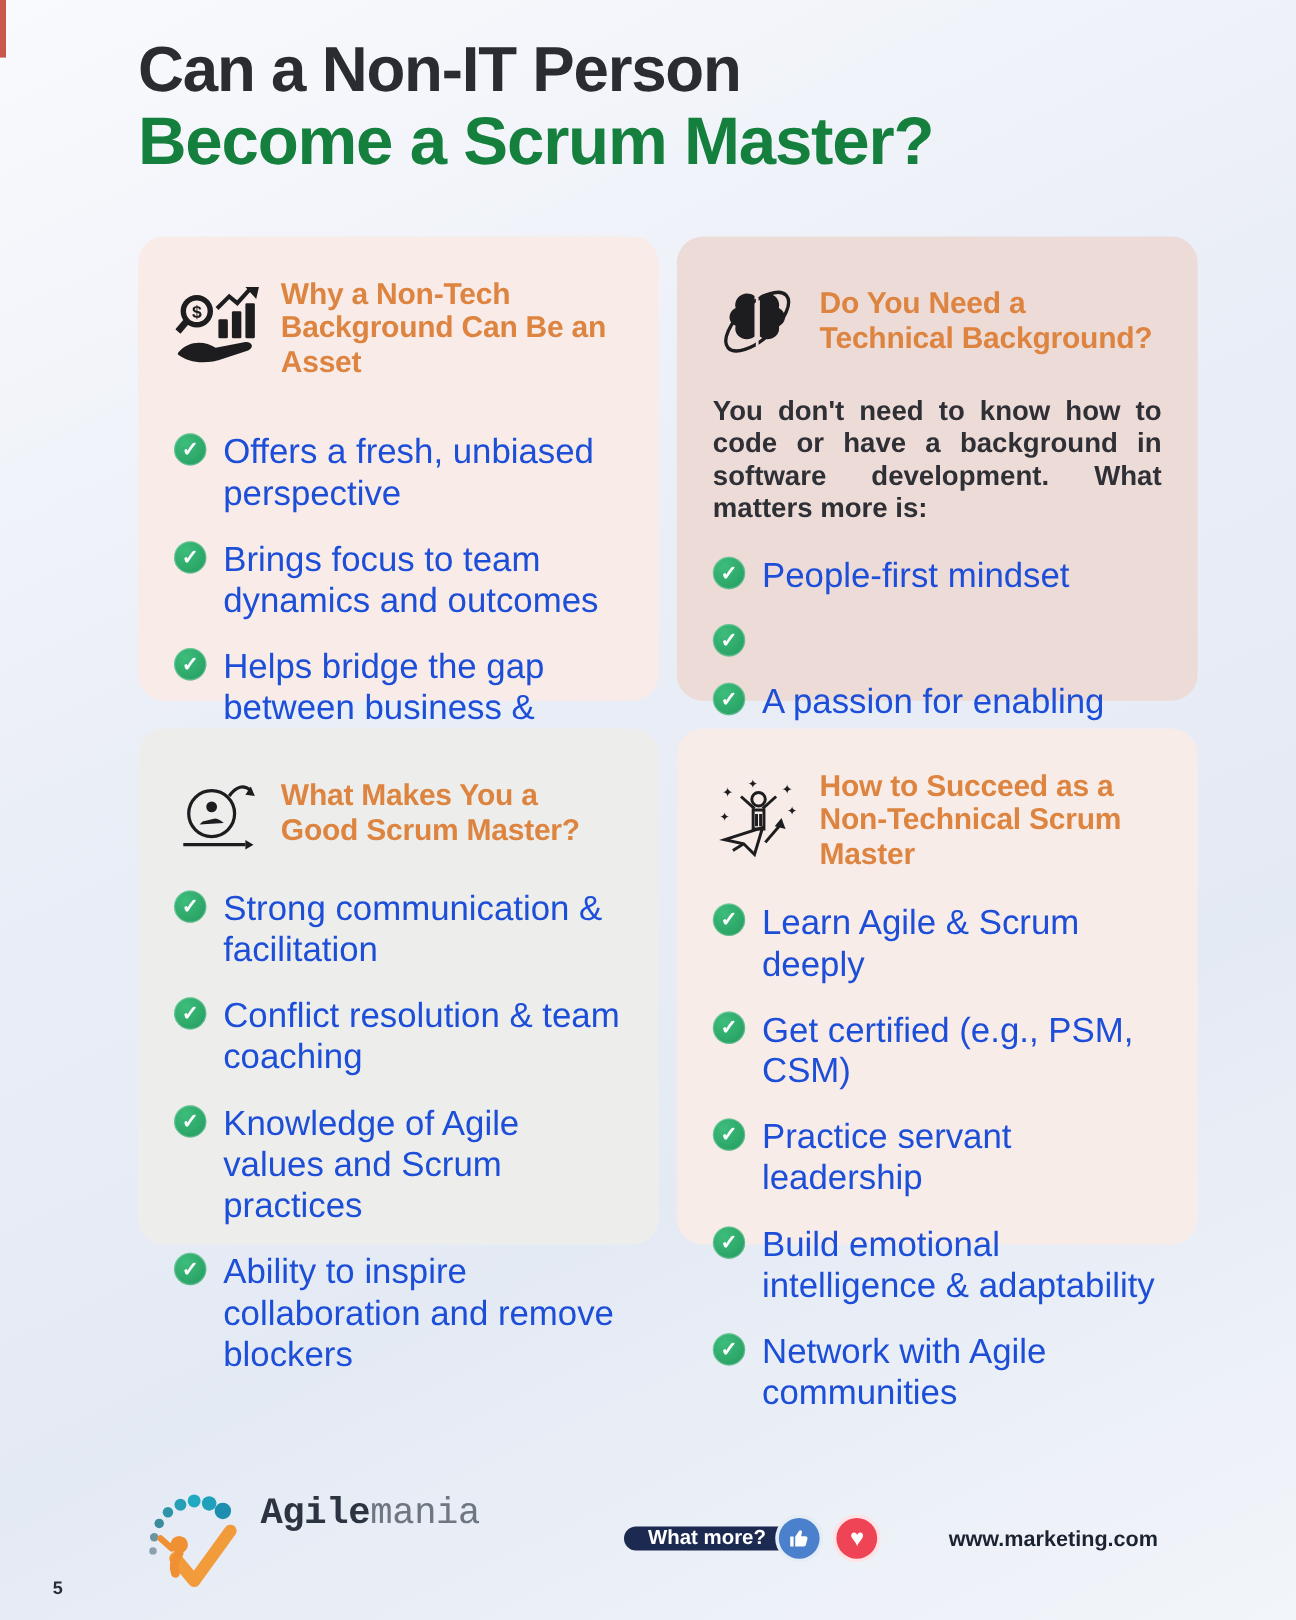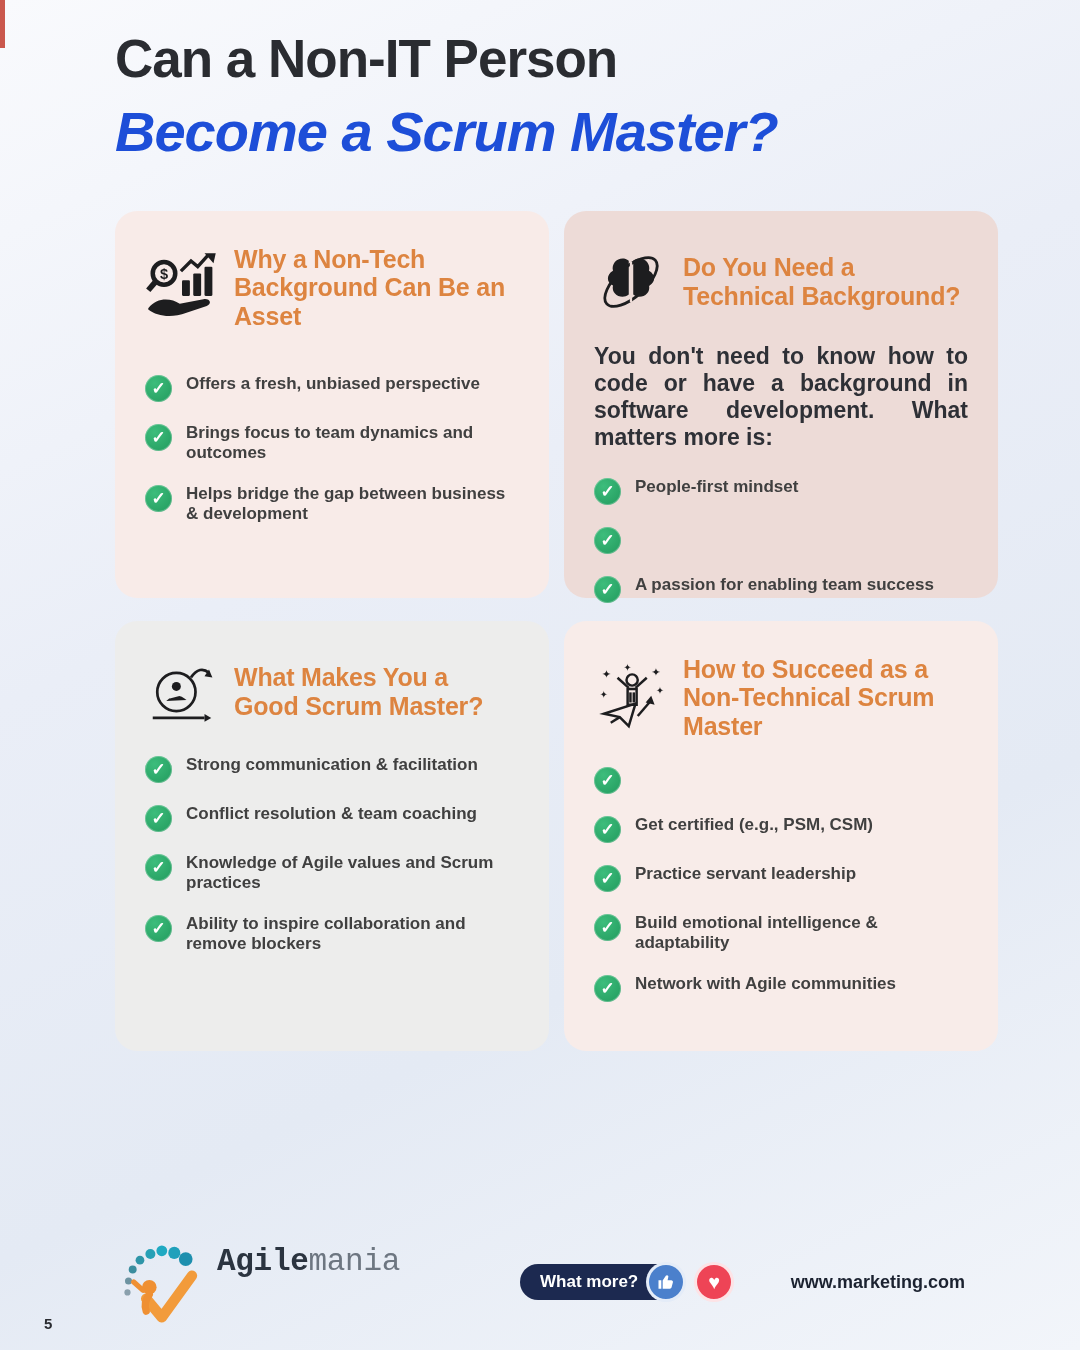--- a/index.html
+++ b/index.html
@@ -16,21 +16,21 @@
     background: #c23b2e; opacity: .85;
   }
   .page { padding: 30px 82px 0 115px; }
 
   .title-line1 {
     font-size: 53px; font-weight: 800; letter-spacing: -1px;
     color: #2a2c31; line-height: 1.08;
   }
   .title-line2 {
     font-size: 56px; font-weight: 800; letter-spacing: -1px;
-    color: #1d4ed8; line-height: 1.1; margin-top: 14px; font-style: italic;
+    color: #15803d; line-height: 1.1; 
   }
   .intro {
     margin-top: 40px; font-size: 26px; line-height: 1.33; font-weight: 500;
     color: #33353b; text-align: justify;
   }
 
   .cards {
     margin-top: 48px;
     display: grid;
     grid-template-columns: 1fr 1fr;
@@ -61,37 +61,37 @@
   .bullets.roomy { margin-top: 44px; }
   .bullet { display: flex; gap: 14px; align-items: flex-start; }
   .check {
     width: 27px; height: 27px; flex: 0 0 27px; margin-top: 1px;
     border-radius: 50%;
     background: radial-gradient(circle at 35% 30%, #3dbd7c, #229a5d);
     color: #ffffff; font-size: 17px; font-weight: 800;
     display: flex; align-items: center; justify-content: center;
     box-shadow: inset 0 0 0 1px rgba(255,255,255,.25);
   }
-  .bullet-text { font-size: 17px; font-weight: 700; line-height: 1.18; color: #404040; }
+  .bullet-text { font-size: 29px; font-weight: 400; line-height: 1.18; color: #1d4ed8; }
 
   .footer {
     position: absolute; left: 0; right: 0; bottom: 16px;
     display: flex; align-items: center;
     padding: 0 115px 0 115px;
   }
   .logo { display: flex; align-items: flex-start; gap: 4px; cursor: pointer; font-family: Liberation Mono, monospace; }
   .logo svg { width: 104px; height: 104px; }
   .logo-text { font-size: 31px; letter-spacing: -0.3px; margin-left: -6px; margin-top: 14px; }
   .logo-bold { font-weight: 800; color: #2b3440; }
   .logo-light { font-weight: 400; color: #6d7681; }
 
   .cta-group { display: flex; align-items: center; margin-left: 120px; }
   .cta-pill {
     background: #1c2950; color: #fff; font-weight: 700; font-size: 17px;
-    height: 36px; border-radius: 18px; padding: 0 40px 0 20px;
+    height: 20px; border-radius: 18px; padding: 0 40px 0 20px;
     display: flex; align-items: center; border: none; cursor: pointer;
   }
   .icon-circle {
     width: 40px; height: 40px; border-radius: 50%;
     display: flex; align-items: center; justify-content: center;
     cursor: pointer; border: 3px solid rgba(255,255,255,.85);
   }
   .thumb-circle { background: #4b80cc; margin-left: -32px; }
   .heart-circle { background: #ee4456; margin-left: 8px; color: #fff; font-size: 20px; }
 
@@ -233,20 +233,21 @@
             <text x="50" y="12" font-size="10" fill="#1d1d1f" stroke="none">✦</text>
             <text x="4" y="32" font-size="9" fill="#1d1d1f" stroke="none">✦</text>
             <text x="54" y="28" font-size="9" fill="#1d1d1f" stroke="none">✦</text>
           </svg>
         </span>
         <h2 class="card-title">How to Succeed as a Non-Technical Scrum Master</h2>
       </div>
       <div class="bullets">
         <div class="bullet">
           <span class="check">✓</span>
+          <span class="bullet-text">Learn Agile &amp; Scrum deeply</span>
         </div>
         <div class="bullet">
           <span class="check">✓</span>
           <span class="bullet-text">Get certified (e.g., PSM, CSM)</span>
         </div>
         <div class="bullet">
           <span class="check">✓</span>
           <span class="bullet-text">Practice servant leadership</span>
         </div>
         <div class="bullet">

